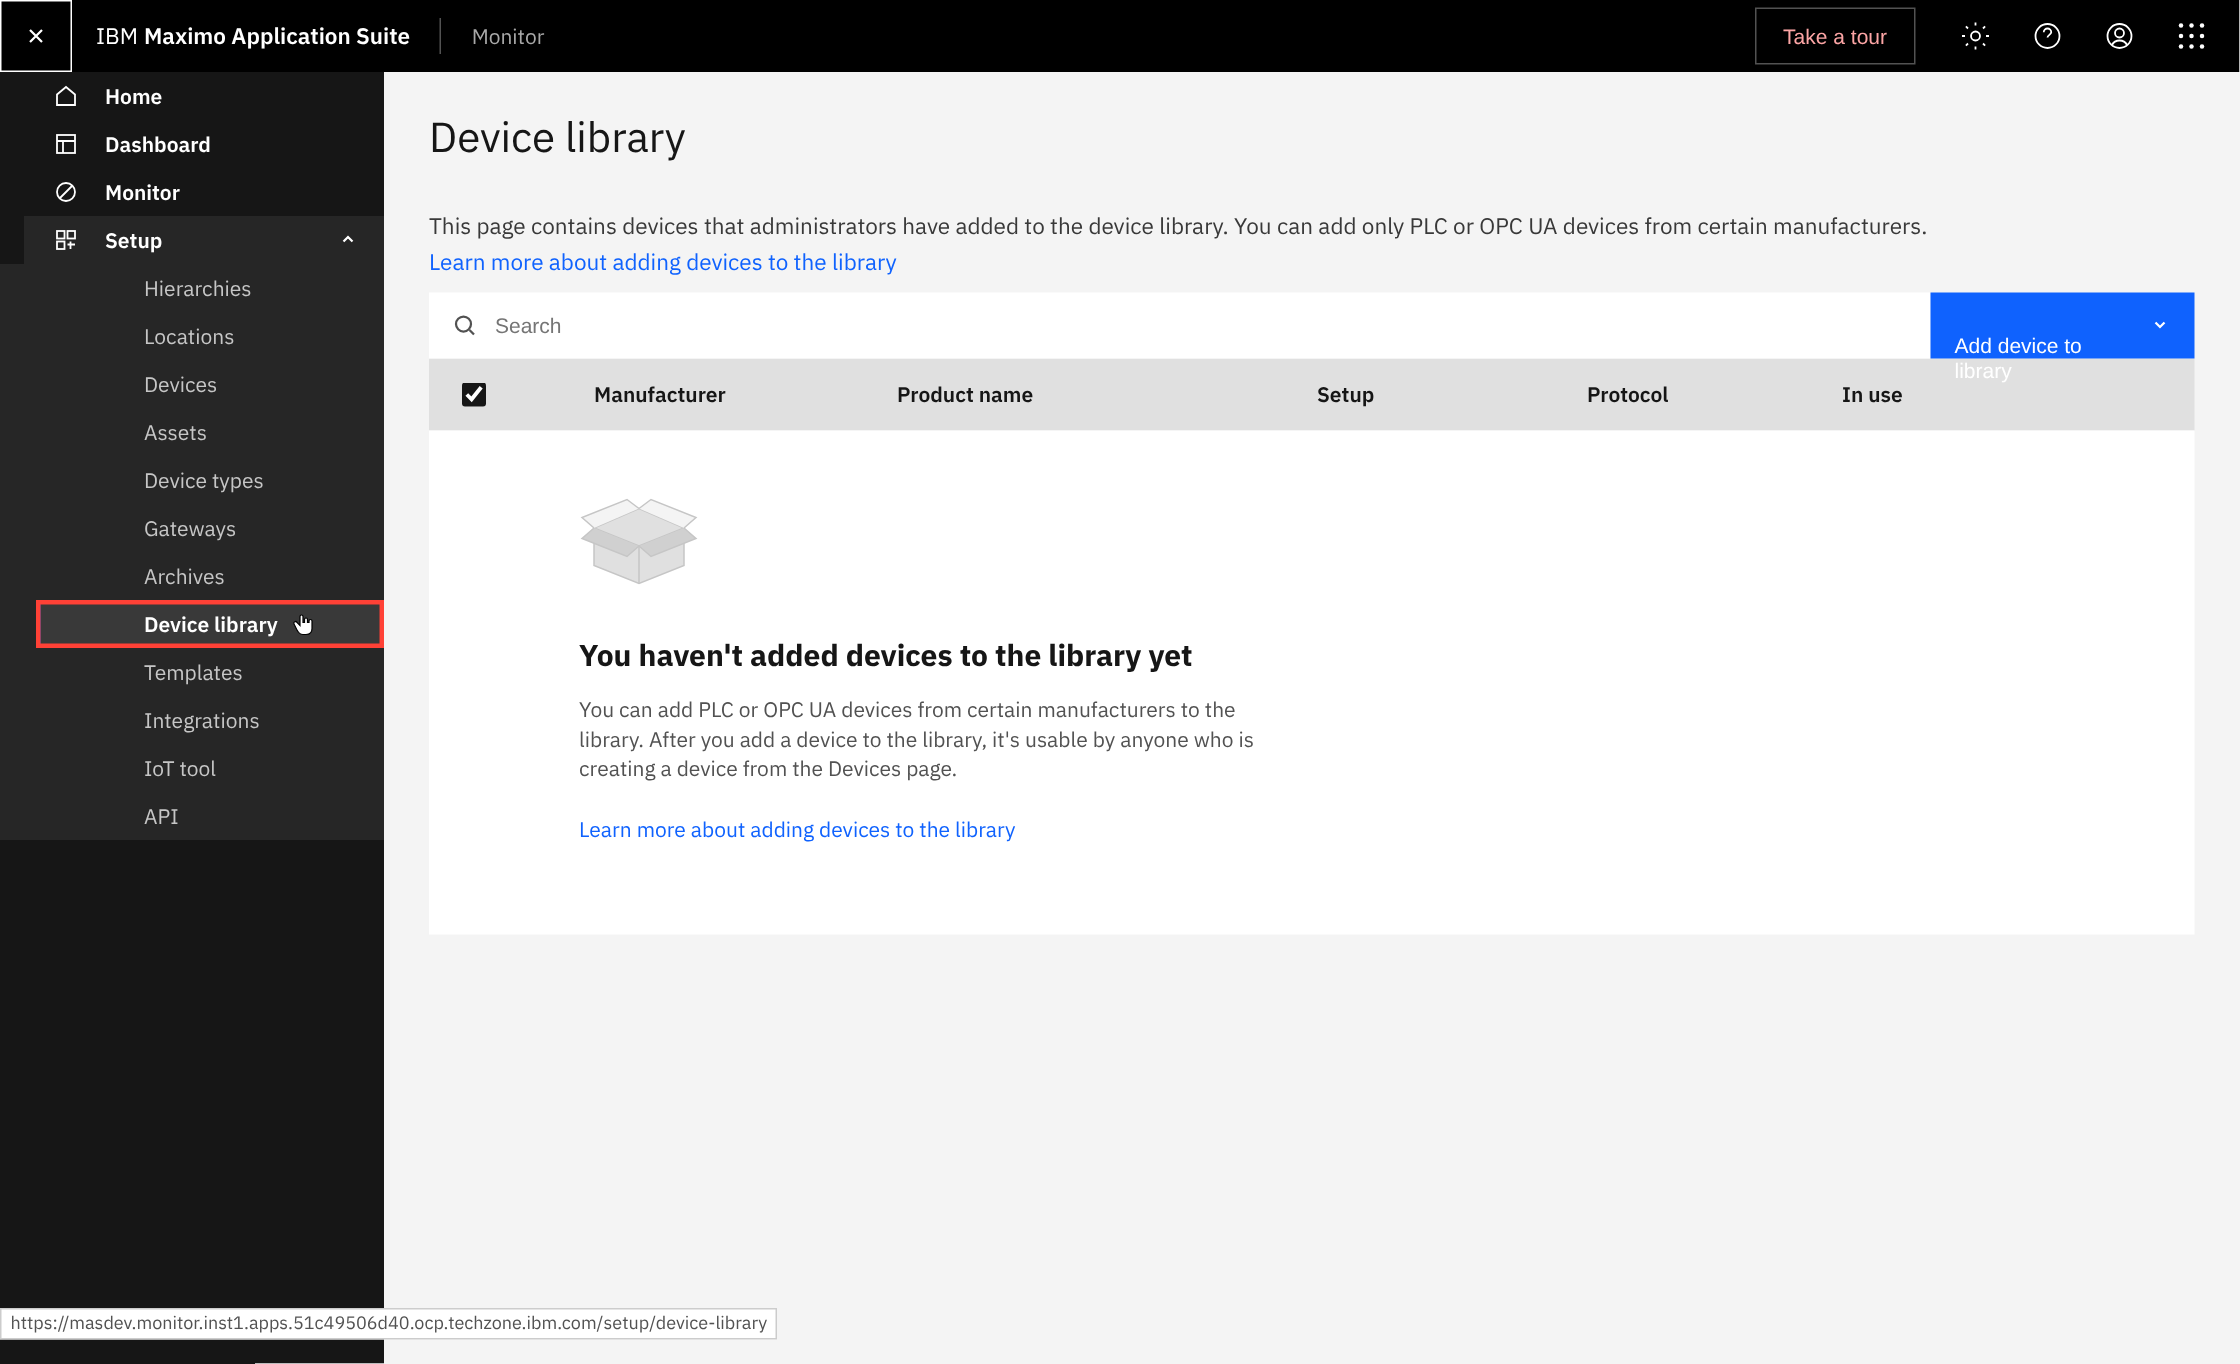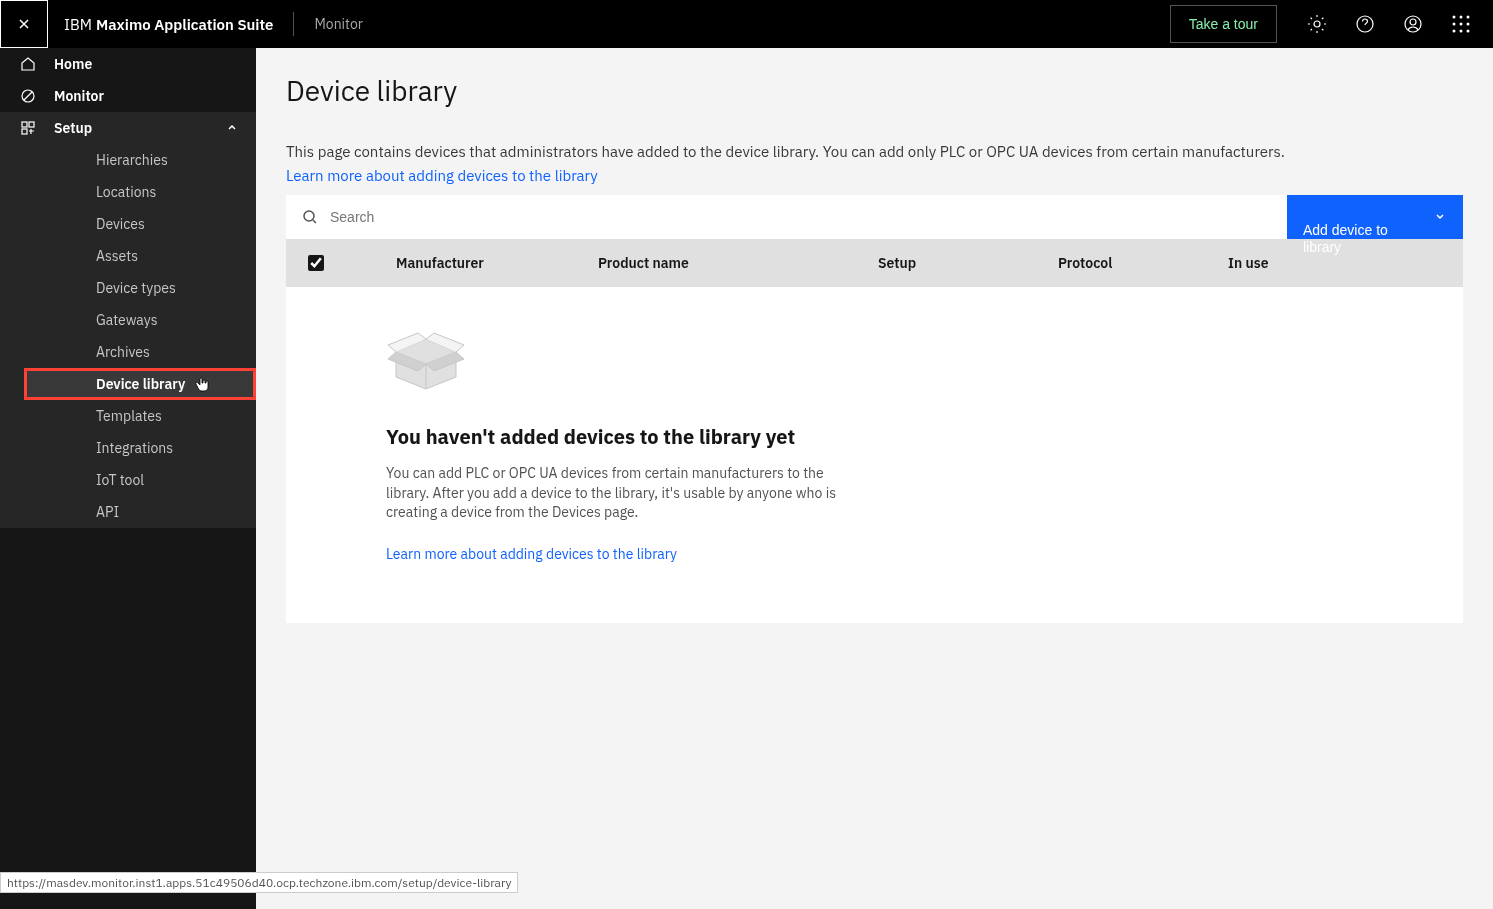--- a/index.html
+++ b/index.html
@@ -7,31 +7,31 @@
     
     
     .header { background: #000; height: 48px; display: flex; align-items: center; color: #fff; }
     .close-btn { width: 48px; height: 48px; display: flex; align-items: center; justify-content: center; border: 1px solid #fff; cursor: pointer; }
     .brand { padding: 0 16px; font-size: 15px; display: flex; align-items: center; }
     .brand-ibm { font-weight: 400; }
     .brand-main { font-weight: 600; margin-left: 4px; }
     .divider-v { width: 1px; height: 24px; background: #525252; margin: 0 4px; }
     .breadcrumb-item { color: #a8a8a8; padding: 0 16px; font-size: 14px; }
     .header-spacer { flex: 1; }
-    .take-tour { border: 1px solid #525252; padding: 10px 18px; color: #86efac; background: transparent; font-size: 14px; cursor: pointer; margin-right: 20px; }
+    .take-tour { border: 1px solid #525252; padding: 10px 18px; color: #fca5a5; background: transparent; font-size: 14px; cursor: pointer; margin-right: 20px; }
     .header-icons { display: flex; gap: 8px; padding-right: 12px; }
     .header-icon { width: 40px; height: 48px; display: flex; align-items: center; justify-content: center; cursor: pointer; }
     
     
     .layout { display: flex; height: calc(100% - 48px); }
     
     
     .sidebar { width: 256px; background: #161616; color: #fff; display: flex; flex-direction: column; }
     .nav-item { display: flex; align-items: center; padding: 0 18px; height: 32px; cursor: pointer; font-size: 14px; }
-    .nav-item.top { font-weight: 600; }
+    .nav-item.top { font-weight: 600; margin-left: 16px; }
     .nav-item .icon { width: 20px; margin-right: 16px; display: flex; align-items: center; justify-content: center; }
     .nav-item.expanded { background: #262626; font-weight: 600; }
     .nav-item.expanded .chevron { margin-left: auto; }
     .sub-items { background: #262626; }
     .sub-item { padding: 0 18px 0 72px; height: 32px; display: flex; align-items: center; font-size: 14px; color: #c6c6c6; cursor: pointer; position: relative; margin-left: 24px; }
     .sub-item.active { background: #393939; color: #fff; font-weight: 600; border-left: 3px solid #0f62fe; padding-left: 69px; }
     .sub-item.highlighted { outline: 3px solid #ff4136; outline-offset: -3px; }
     
     
     .main { flex: 1; padding: 24px 30px; overflow: auto; position: relative; }
@@ -121,20 +121,29 @@
 
 <div class="layout">
   <div class="sidebar">
     <div class="nav-item top">
       <span class="icon">
           <svg width="16" height="16" viewBox="0 0 16 16" fill="none" stroke="#fff" stroke-width="1.2">
             <path d="M2 7l6-5 6 5v7H2V7z"></path>
           </svg>
         </span>
       <span>Home</span>
+    </div>
+    <div class="nav-item top">
+      <span class="icon">
+          <svg width="16" height="16" viewBox="0 0 16 16" fill="none" stroke="#fff" stroke-width="1.2">
+            <rect x="2" y="2" width="12" height="12"></rect>
+            <path d="M2 6h12M6 6v8"></path>
+          </svg>
+        </span>
+      <span>Dashboard</span>
     </div>
     <div class="nav-item top">
       <span class="icon">
           <svg width="16" height="16" viewBox="0 0 16 16" fill="none" stroke="#fff" stroke-width="1.2">
             <circle cx="8" cy="8" r="6"></circle>
             <path d="M4 12L12 4"></path>
           </svg>
         </span>
       <span>Monitor</span>
     </div>

